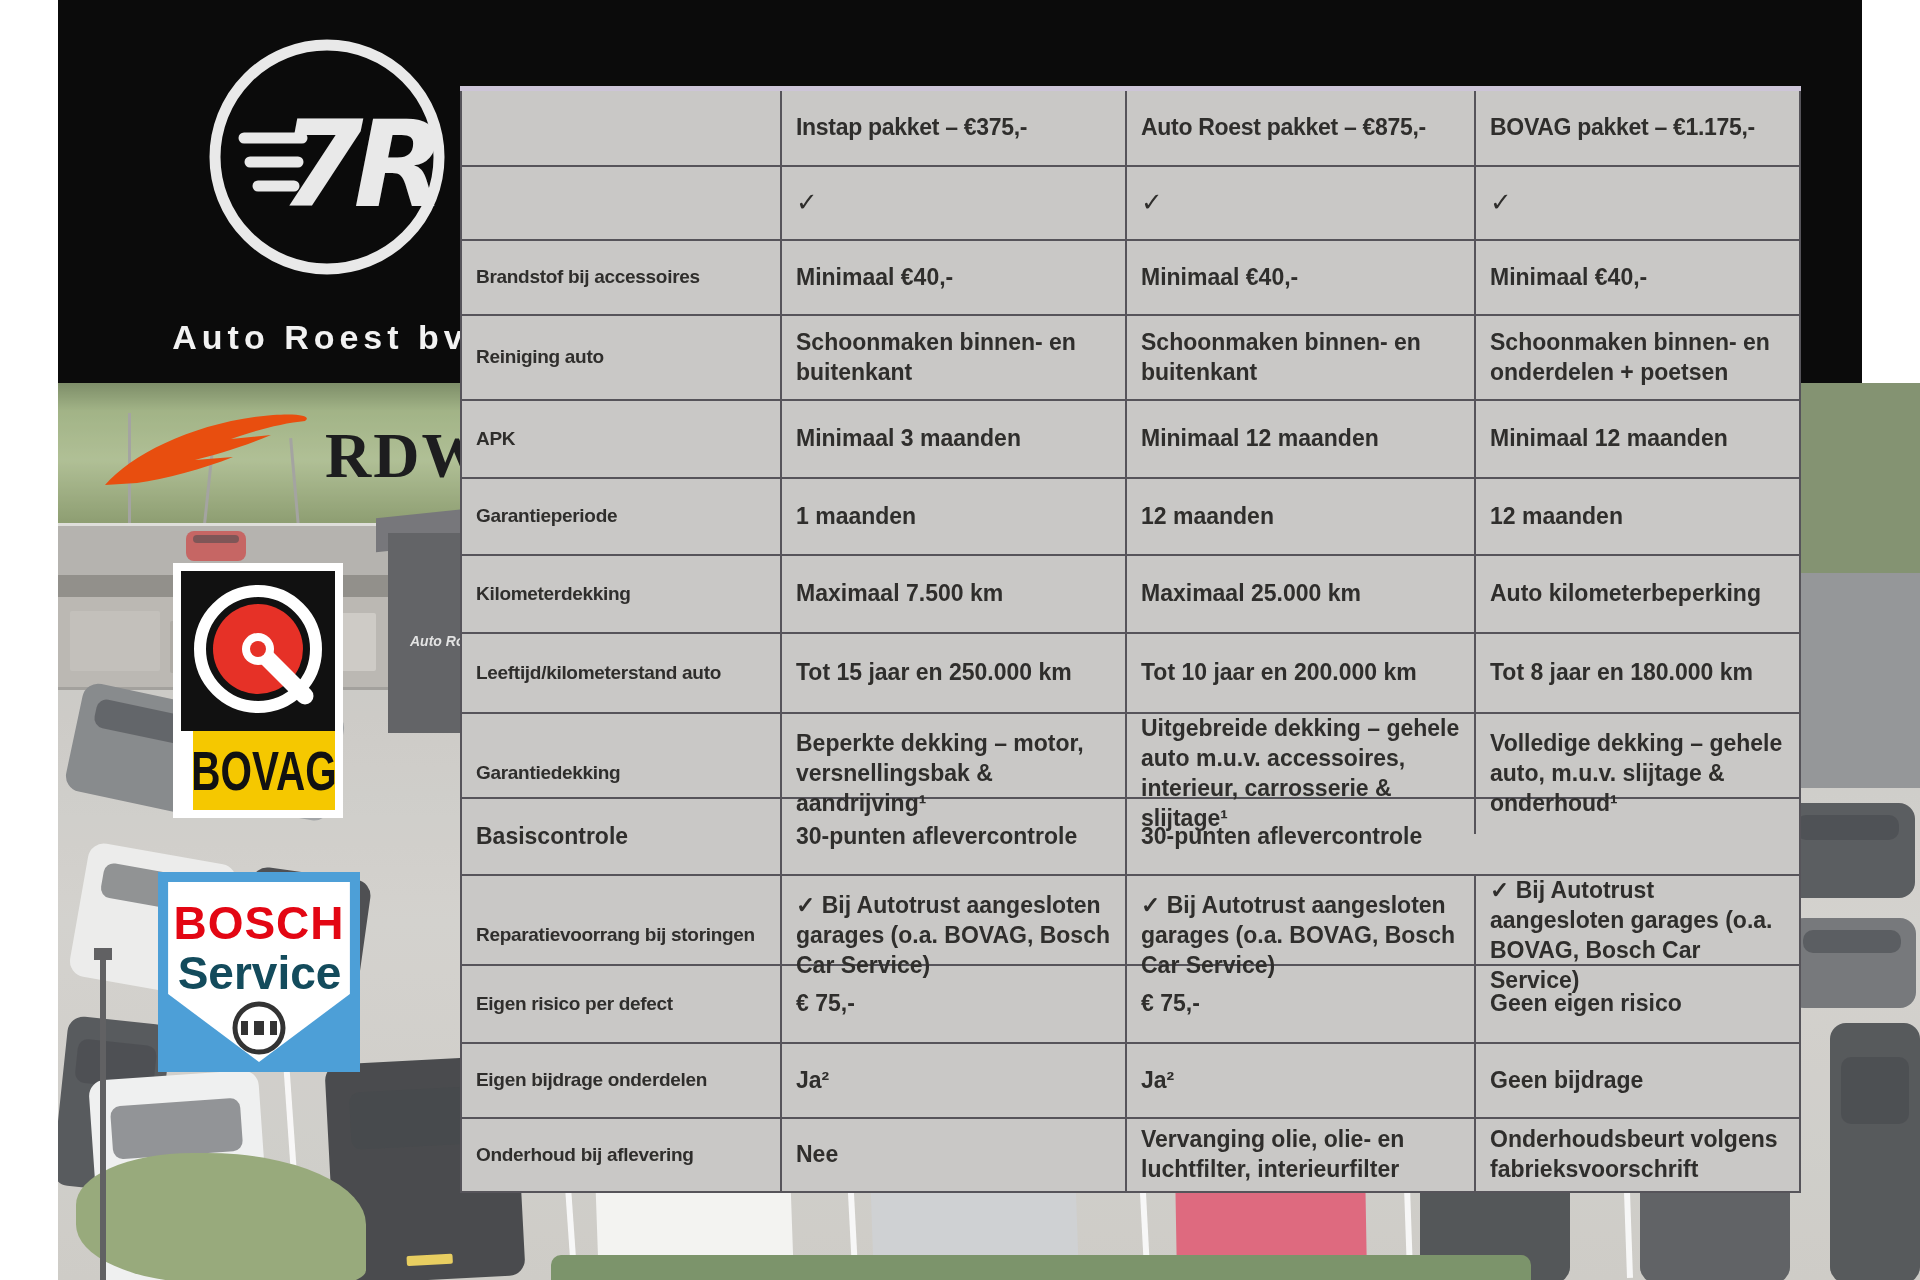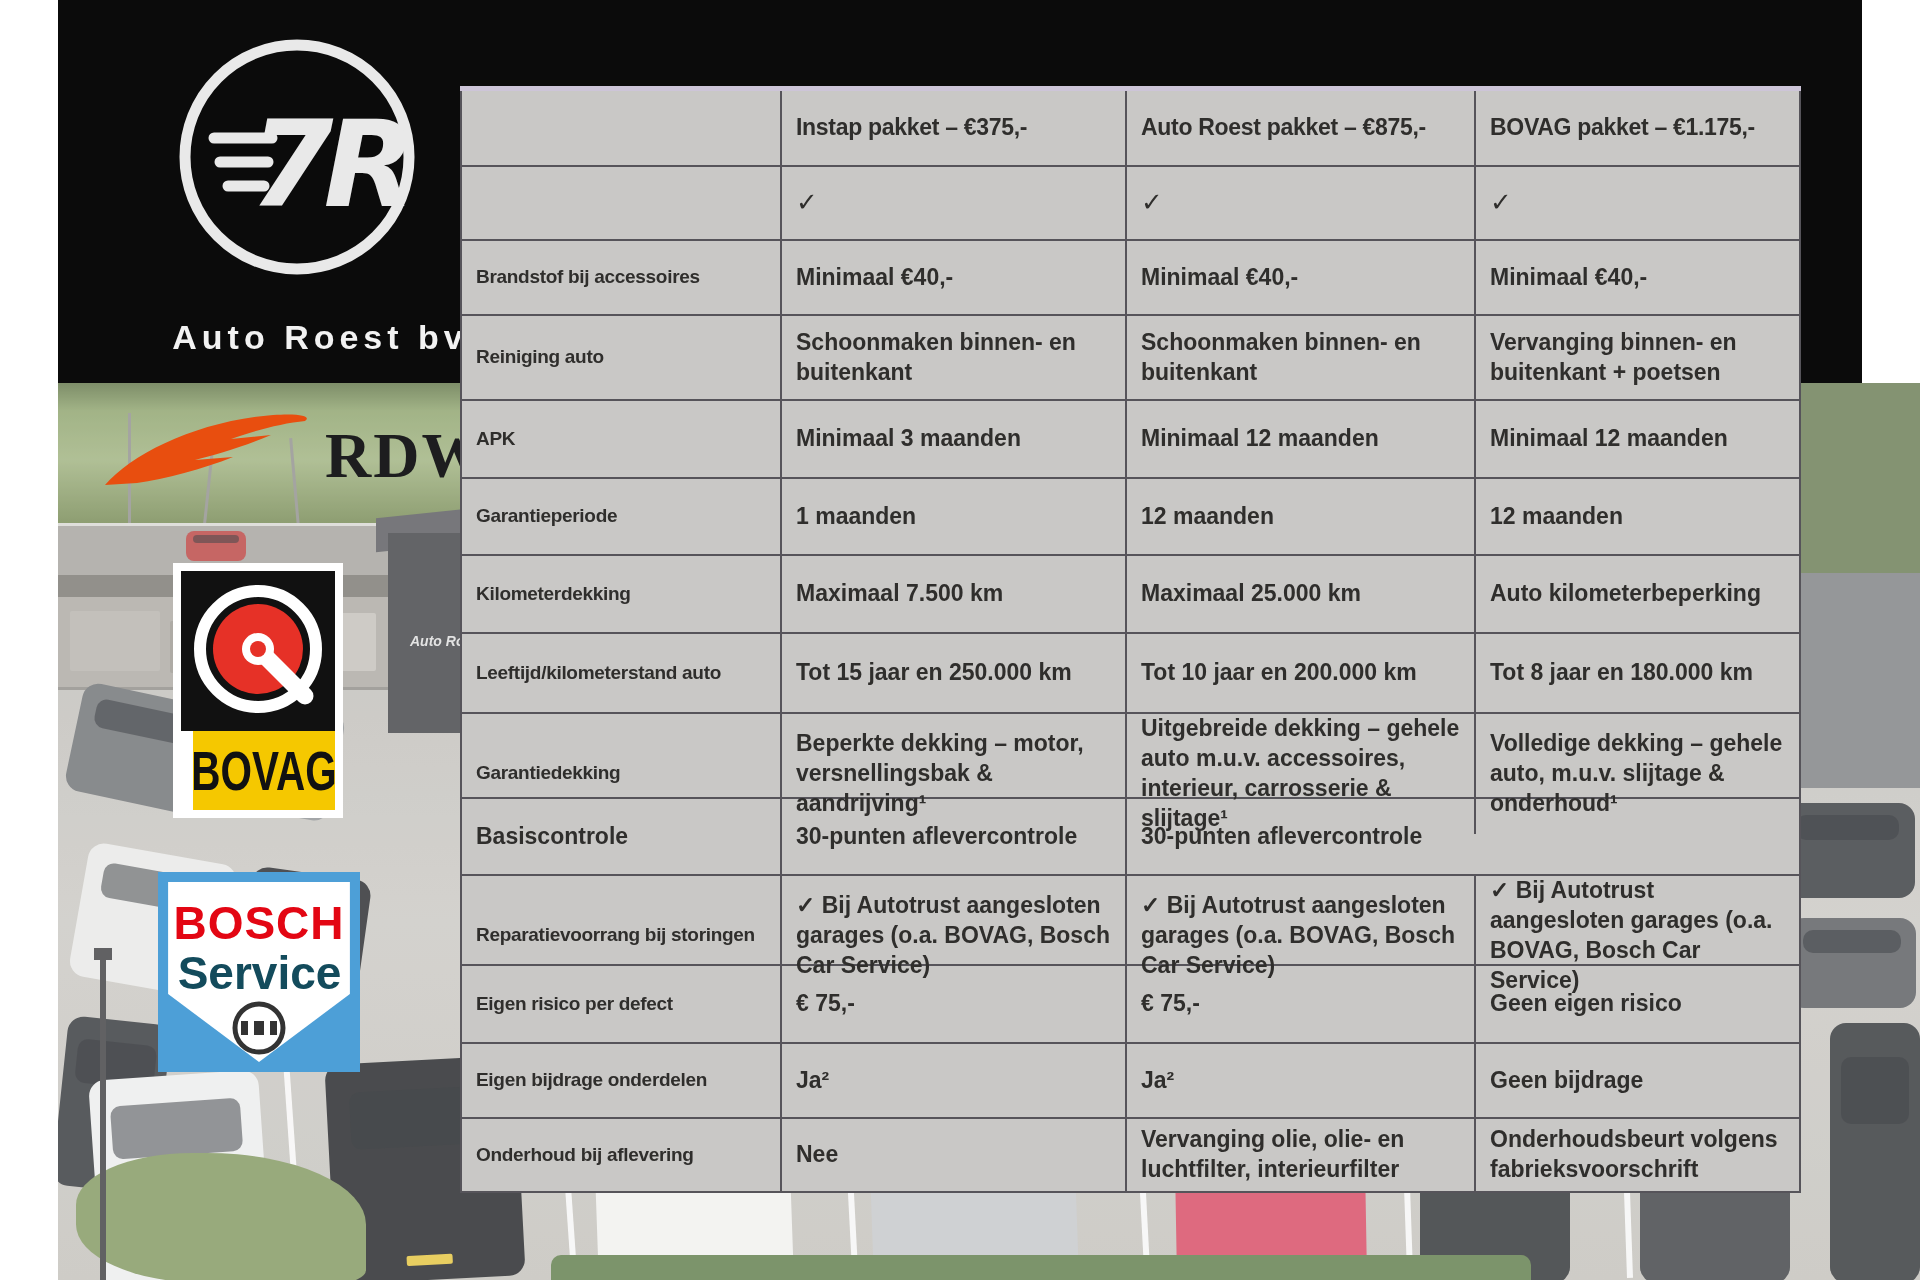--- a/index.html
+++ b/index.html
@@ -1,20 +1,20 @@
 <!DOCTYPE html>
 <html><head>
 <meta charset="utf-8">
 <style>
   html,body{margin:0;padding:0;background:#ffffff;}
   .stage{position:relative;width:1920px;height:1280px;overflow:hidden;background:#fff;
          font-family:"Liberation Sans",sans-serif;}
   
   .band{position:absolute;left:58px;top:0;width:1804px;height:383px;background:#0b0b0b;z-index:3;}
-  .brand-logo{position:absolute;left:114px;top:30px;width:250px;height:255px;}
+  .brand-logo{position:absolute;left:144px;top:30px;width:250px;height:255px;}
   .brand-name{position:absolute;left:92px;top:318px;width:340px;text-align:center;color:#f2f2f2;
               font-size:34px;font-weight:bold;letter-spacing:5px;}
   
   .photo{position:absolute;left:58px;top:383px;width:1862px;height:897px;z-index:1;overflow:hidden;
          background:linear-gradient(#b4b2ad, #c9c7c2 60%, #c2c0ba);}
   .photo .haze{position:absolute;inset:0;background:rgba(255,255,255,.20);z-index:30;pointer-events:none;}
   .field{position:absolute;left:0;top:0;width:100%;height:140px;
          background:linear-gradient(#5e7244 0%, #8ba169 20%, #9db07c 55%, #72864f 100%);}
   .road{position:absolute;left:0;top:140px;width:100%;height:52px;background:#a3a19c;border-top:3px solid #d8d7d2;}
   .canal{position:absolute;left:0;top:192px;width:100%;height:22px;background:#77756f;}
@@ -194,21 +194,21 @@
       <div class="td lbl">Brandstof bij accessoires</div>
       <div class="td">Minimaal €40,-</div>
       <div class="td">Minimaal €40,-</div>
       <div class="td">Minimaal €40,-</div>
     </div>
 
     <div class="tr" style="height:85px">
       <div class="td lbl">Reiniging auto</div>
       <div class="td">Schoonmaken binnen- en buitenkant</div>
       <div class="td">Schoonmaken binnen- en buitenkant</div>
-      <div class="td">Vervanging binnen- en buitenkant + poetsen</div>
+      <div class="td">Schoonmaken binnen- en onderdelen + poetsen</div>
     </div>
 
     <div class="tr" style="height:78px">
       <div class="td lbl">APK</div>
       <div class="td">Minimaal 3 maanden</div>
       <div class="td">Minimaal 12 maanden</div>
       <div class="td">Minimaal 12 maanden</div>
     </div>
 
     <div class="tr" style="height:77px">

